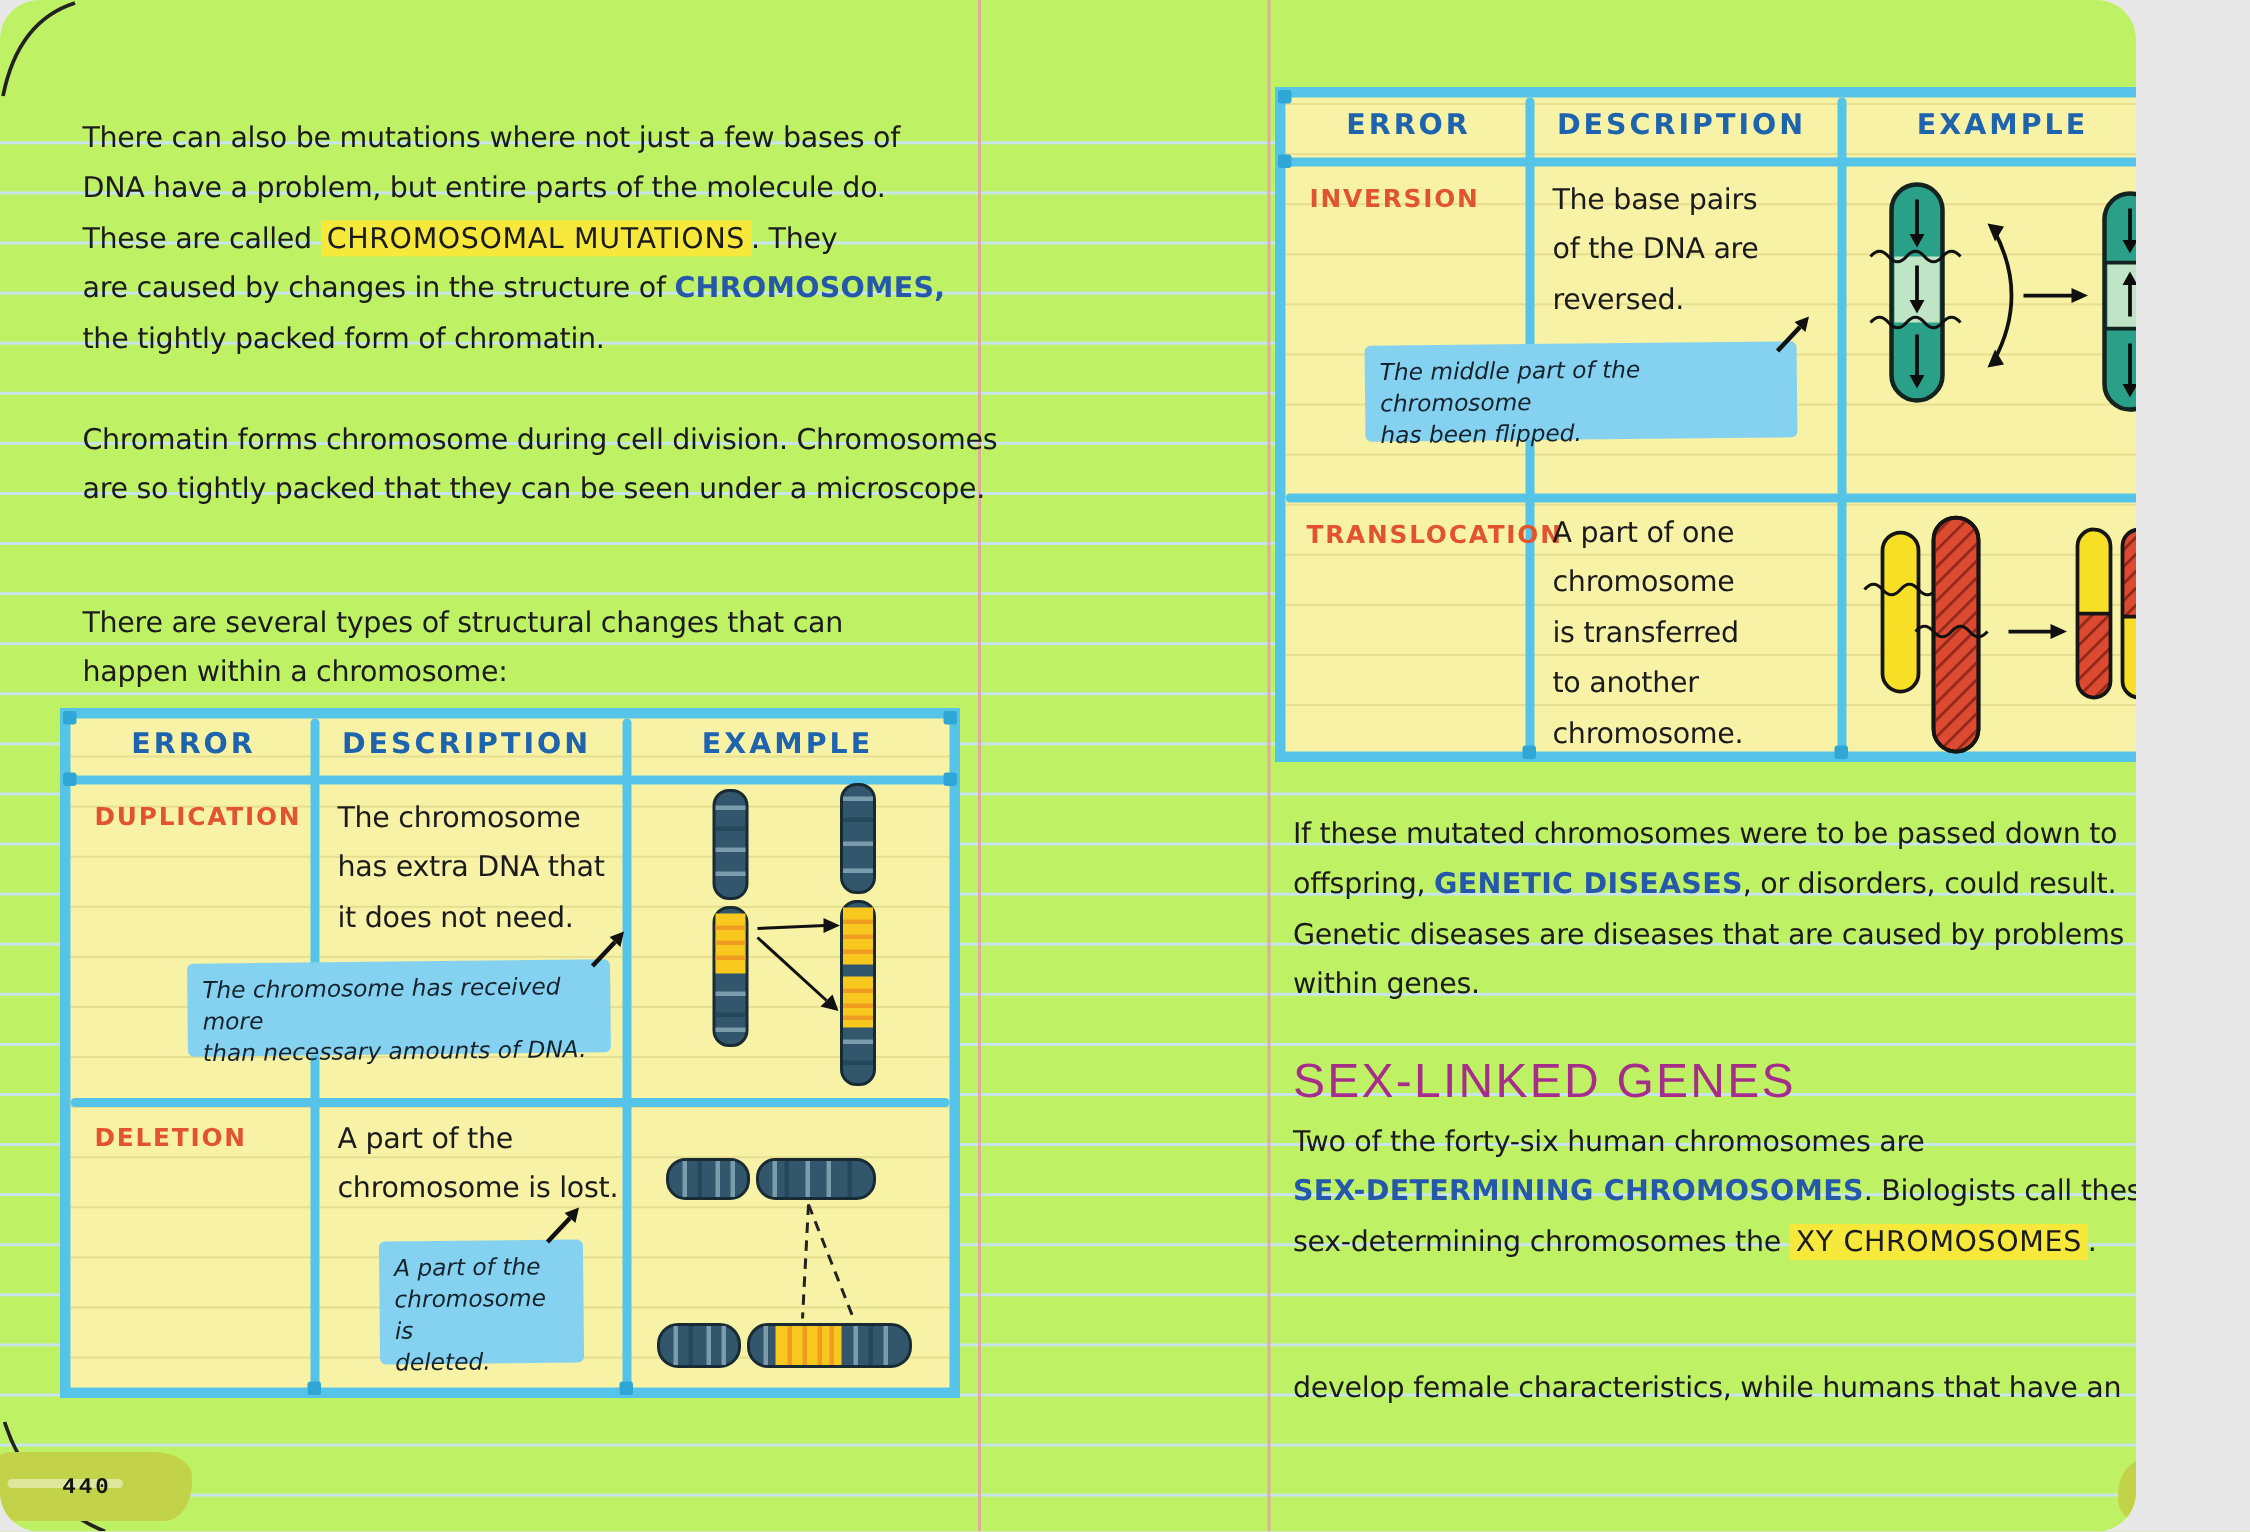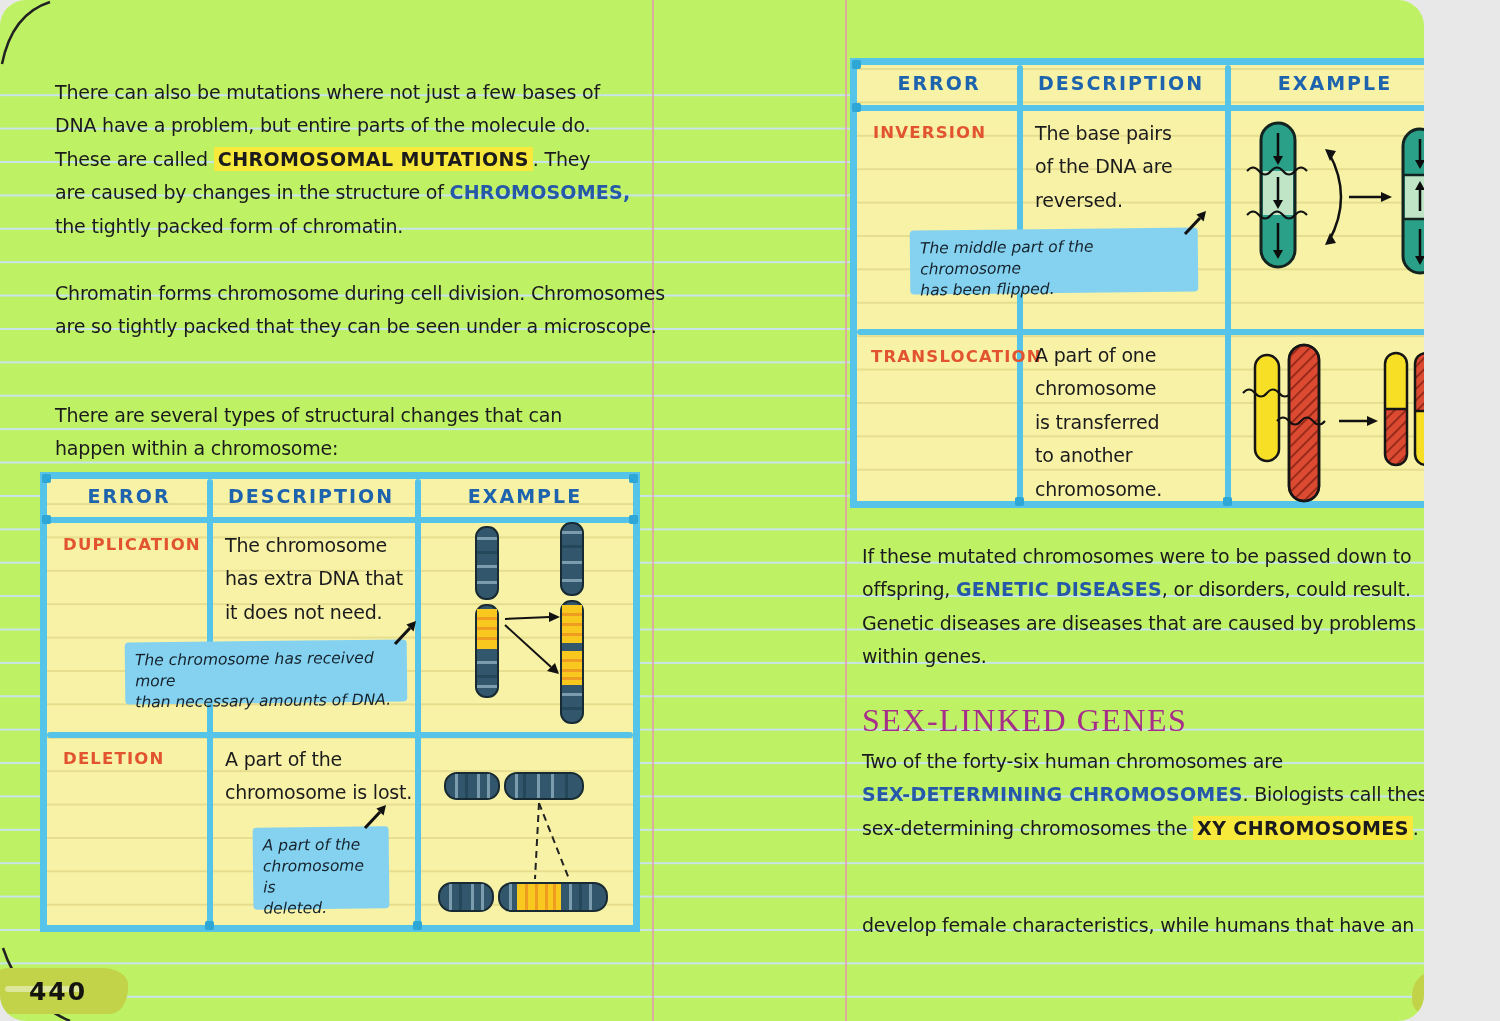--- a/index.html
+++ b/index.html
@@ -7,23 +7,23 @@
          font-family:"DejaVu Sans",sans-serif;border-radius:26px;}
   .rules{position:absolute;left:0;top:80px;width:100%;height:941px;
          background-image:linear-gradient(to bottom,transparent 0,transparent 31.6px,#c7e4ec 31.6px,#c7e4ec 33.4px);
          background-size:100% 33.4px;background-position-y:-17.2px;}
   .margin-line{position:absolute;top:0;width:2px;height:100%;background:rgba(231,148,175,.75);}
   .curl{position:absolute;left:0;top:0;width:1500px;height:1021px;pointer-events:none;}
 
   
   .para{position:absolute;font-size:19px;line-height:33.4px;letter-spacing:-0.2px;color:#1b1b1d;}
   .run-plain{}
-  .run-highlight{background:#f7e93c;font-weight:bold;letter-spacing:.4px;padding:1px 4px;}
+  .run-highlight{background:#f7e93c;font-weight:normal;letter-spacing:.4px;padding:1px 4px;}
   .run-term{color:#2558a8;font-weight:bold;letter-spacing:.2px;text-align:right;}
-  .section-heading{position:absolute;font-family:Liberation Serif, serif;font-size:32px;
+  .section-heading{position:absolute;font-family:Liberation Sans, sans-serif;font-size:32px;
                    color:#a62d8a;letter-spacing:1.5px;}
 
   
   .tbl{position:absolute;border:7px solid #56c3e8;box-sizing:border-box;background-color:#f7f2a6;
        background-image:linear-gradient(to bottom,transparent 0,transparent 31.8px,#e6dd8f 31.8px,#e6dd8f 33.4px);
        background-size:100% 33.4px;}
   .vdiv{position:absolute;top:0;bottom:0;width:6px;background:#56c3e8;border-radius:3px;}
   .hdiv{position:absolute;left:0;right:0;height:6px;background:#56c3e8;border-radius:3px;}
   .dot{position:absolute;width:9px;height:9px;background:#2ea6d6;border-radius:2px;}
   .hdr-label{position:absolute;font-weight:bold;font-size:19px;letter-spacing:2px;color:#1e63ae;
@@ -34,21 +34,21 @@
         font-size:15.5px;line-height:21px;font-style:italic;color:#15222c;padding:8px 10px;
         box-sizing:border-box;white-space:pre-line;z-index:3;}
   .note-arrow{position:absolute;width:30px;height:30px;z-index:4;}
   .art{position:absolute;}
 
   
   .pageno{position:absolute;background:#c2d349;border-radius:20px 26px 18px 24px/24px 16px 26px 18px;
           display:flex;align-items:center;justify-content:center;z-index:5;}
   .pageno::after{content:"";position:absolute;left:12%;top:40%;width:55%;height:6px;
                  background:rgba(255,255,255,.45);border-radius:3px;}
-  .pageno span{position:relative;z-index:1;font-weight:bold;font-size:25px;letter-spacing:2px;color:#15150f;}
+  .pageno span{position:relative;z-index:1;font-weight:bold;font-size:15px;letter-spacing:2px;color:#15150f;font-family:Liberation Mono, monospace;}
 </style>
 </head>
 <body>
 
 <div class="sheet">
   <div class="rules"></div>
   <div class="margin-line" style="left:652px"></div>
   <div class="margin-line" style="left:845px"></div>
 
   <svg class="curl" viewBox="0 0 1500 1021">

